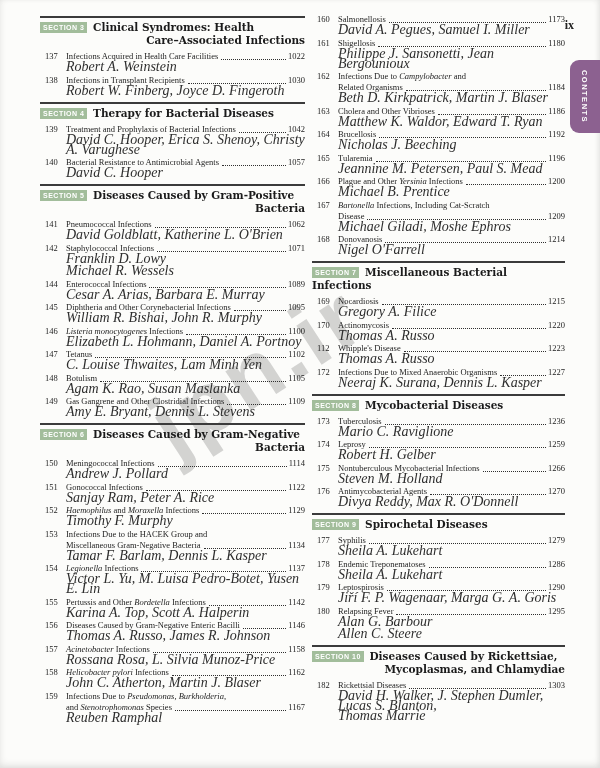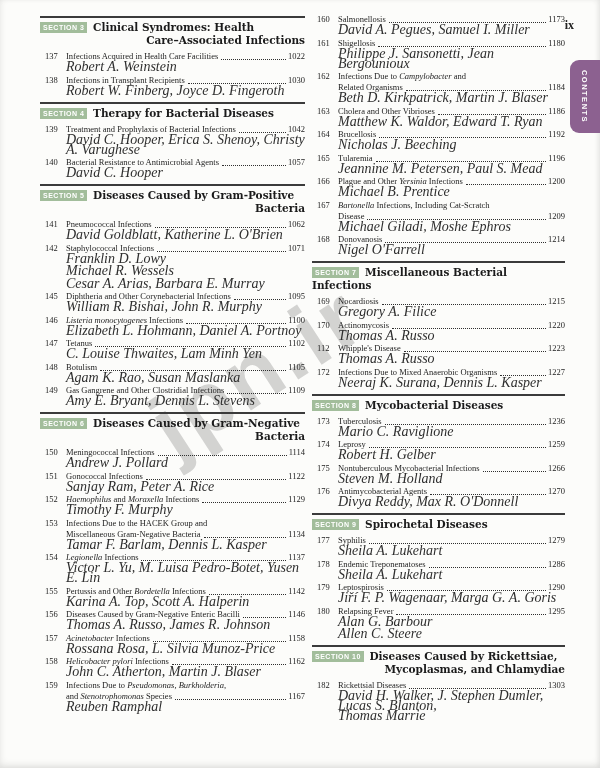--- a/index.html
+++ b/index.html
@@ -126,20 +126,26 @@
             <span class="pg">1071</span>
           </div>
           <div class="auth">Franklin D. Lowy</div>
         </div>
 
   <div class="entry">
           <div class="auth">Michael R. Wessels</div>
         </div>
 
   <div class="entry">
+          <div class="t-row">
+            <span class="num">144</span>
+            <span class="t-text">Enterococcal Infections</span>
+            <span class="dots"></span>
+            <span class="pg">1089</span>
+          </div>
           <div class="auth">Cesar A. Arias, Barbara E. Murray</div>
         </div>
 
   <div class="entry">
           <div class="t-row">
             <span class="num">145</span>
             <span class="t-text">Diphtheria and Other Corynebacterial Infections</span>
             <span class="dots"></span>
             <span class="pg">1095</span>
           </div>

